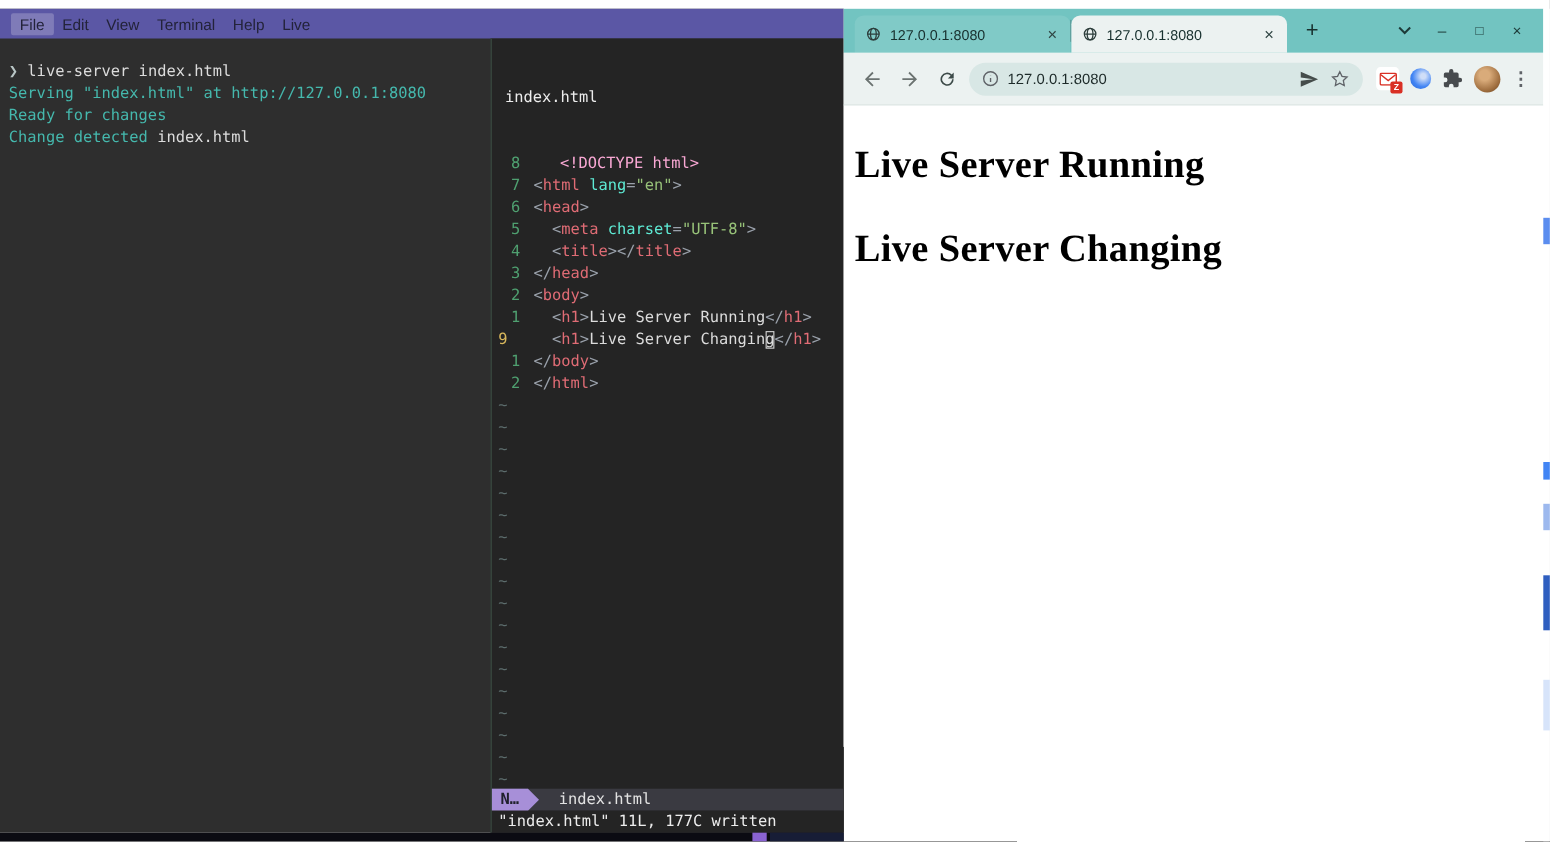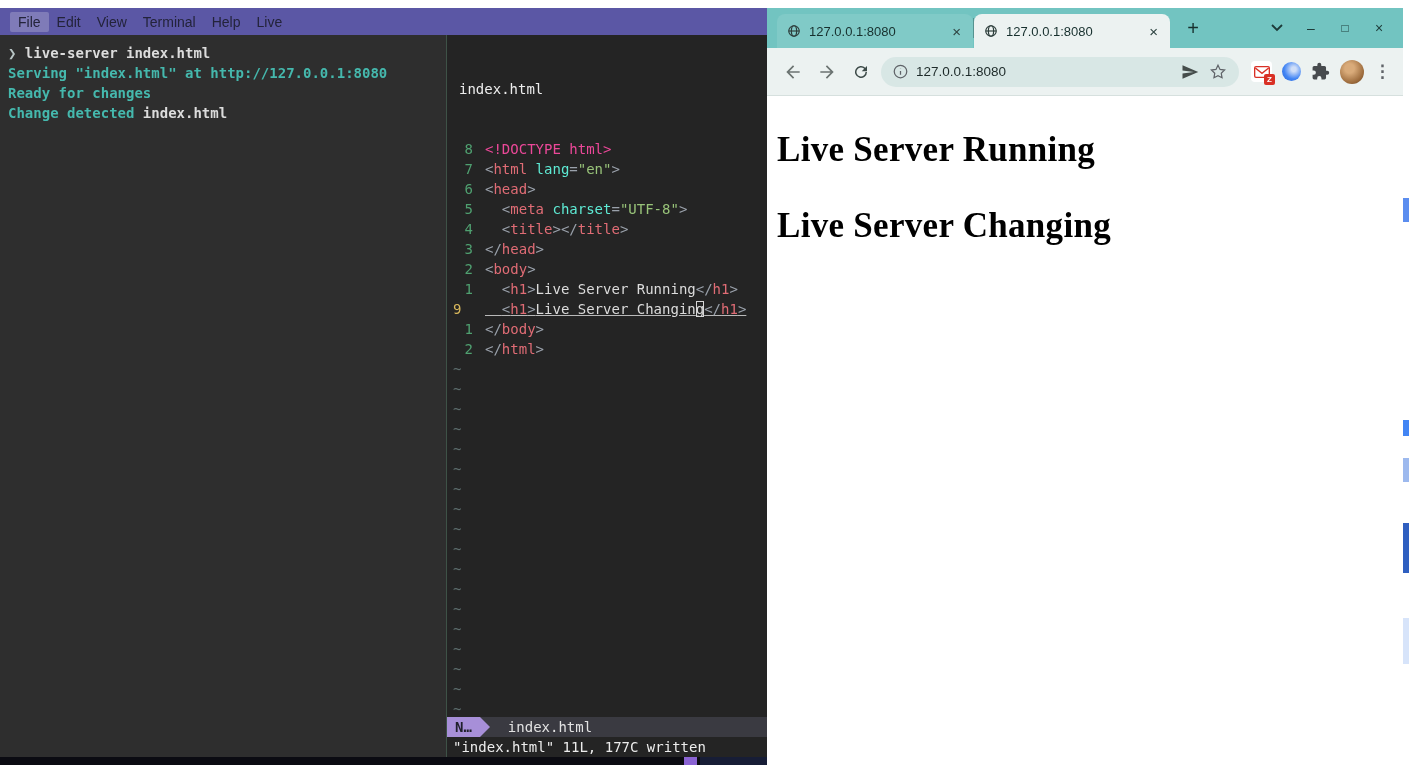--- a/index.html
+++ b/index.html
@@ -10,40 +10,40 @@
   
   .terminal-window { position:absolute; left:0; top:8px; width:767px; height:749px;
                      background:#2e2e2e; display:flex; flex-direction:column; }
   .menubar { height:27px; background:#5b57a5; display:flex; align-items:center;
              padding:0 10px; gap:0; font-family:"Liberation Sans", sans-serif;
              font-size:14px; color:#23233a; flex:none; }
   .menu-item { padding:2px 8px; border-radius:2px; cursor:default; }
   .menu-item.highlighted { background:rgba(255,255,255,0.22); }
   .term-body { flex:1; display:flex; min-height:0; }
 
-  .term-pane { width:446px; flex:none; padding:8px 0 0 8px; font-size:14px;
-               line-height:20px; color:#d8d8d8; white-space:pre; overflow:hidden;font-weight:bold; }
+  .term-pane { width:446px; flex:none; padding:20px 0 0 8px; font-size:14px;
+               line-height:20px; color:#d8d8d8; white-space:pre; overflow:hidden; }
   .t-line { height:20px; }
   .tk-prompt { color:#b9c6c6; }
   .tk-fg { color:#dcdcdc; }
   .tk-info { color:#45b8ad; }
 
   
   .vim-pane { flex:1; background:#242424; border-left:1px solid #3e5247;
               display:flex; flex-direction:column; font-size:14px; line-height:20px;
               min-width:0; overflow:hidden; }
   .vim-lines { flex:1; padding-top:4px; overflow:hidden; white-space:pre; }
   .vim-filename { height:20px; padding-left:12px; color:#ececec; }
   .code-line { height:20px; display:flex; }
   .gutter { width:38px; flex:none; text-align:right; padding-right:12px; color:#4fa070; }
   .gutter.cur { text-align:left; padding-left:6px; padding-right:0; color:#d9b85c; }
   .code-text { white-space:pre; }
-  .code-line.current .code-text { text-decoration:underline; text-decoration-color:#b9b9b9; }
+  .code-line.current .code-text { text-decoration-color:#b9b9b9; }
   .cursor-cell { outline:1px solid #d6d6d6; outline-offset:-1px; }
-  .tk-doctype { color:#ec4899; }
+  .tk-doctype { color:#f9a8d4;margin-left:24px; }
   .tk-tag { color:#e06c75; }
   .tk-punct { color:#9aa1ab; }
   .tk-attr { color:#5eead4; }
   .tk-str { color:#98c379; }
   .tilde { height:20px; padding-left:6px; color:#5c6c6c; }
 
   .statusline { height:20px; flex:none; background:#3a3a41; display:flex;
                 align-items:stretch; color:#e2e2e2; }
   .mode-badge { background:#a78fd8; color:#20202c; padding:0 8px; font-weight:bold;
                 display:flex; align-items:center; }

